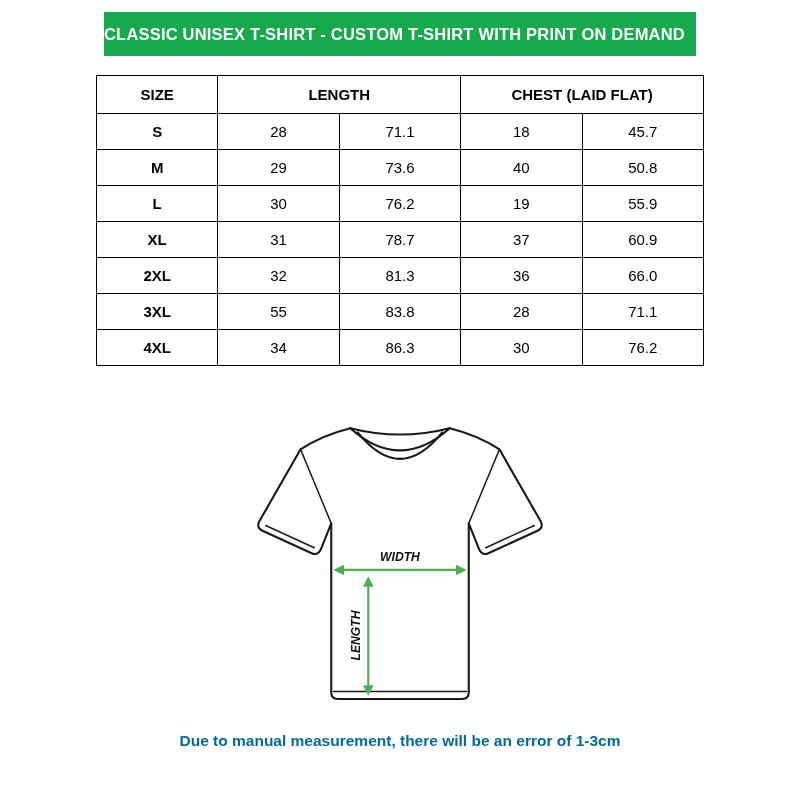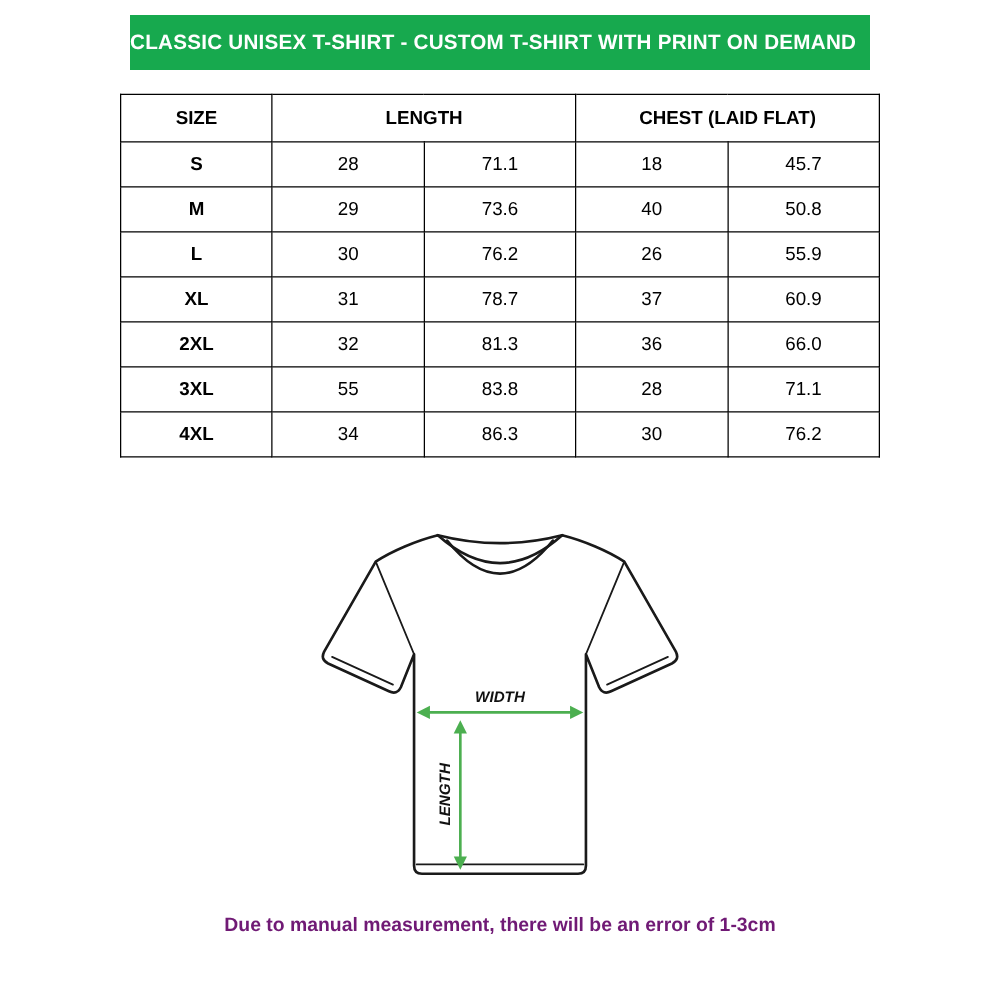--- a/index.html
+++ b/index.html
@@ -36,21 +36,21 @@
     padding:0;
   }
   table.size-table th { font-weight:bold; height:38px; }
   table.size-table td.size-col { font-weight:bold; }
 
   .diagram-wrap { width:800px; display:flex; justify-content:center; margin-top:22px;font-style:italic; }
 
   .note {
     margin-top:14px;
     text-align:center;
-    color:#701a75;
+    color:#0369a1;
     font-weight:bold;
     font-size:15.5px;
   }
 </style>
 </head>
 <body>
 
 <div class="page">
 
   <div class="banner">
@@ -77,21 +77,21 @@
           <td class="size-col">M</td>
           <td>29</td>
           <td>73.6</td>
           <td>40</td>
           <td>50.8</td>
         </tr>
         <tr>
           <td class="size-col">L</td>
           <td>30</td>
           <td>76.2</td>
-          <td>26</td>
+          <td>19</td>
           <td>55.9</td>
         </tr>
         <tr>
           <td class="size-col">XL</td>
           <td>31</td>
           <td>78.7</td>
           <td>37</td>
           <td>60.9</td>
         </tr>
         <tr>

